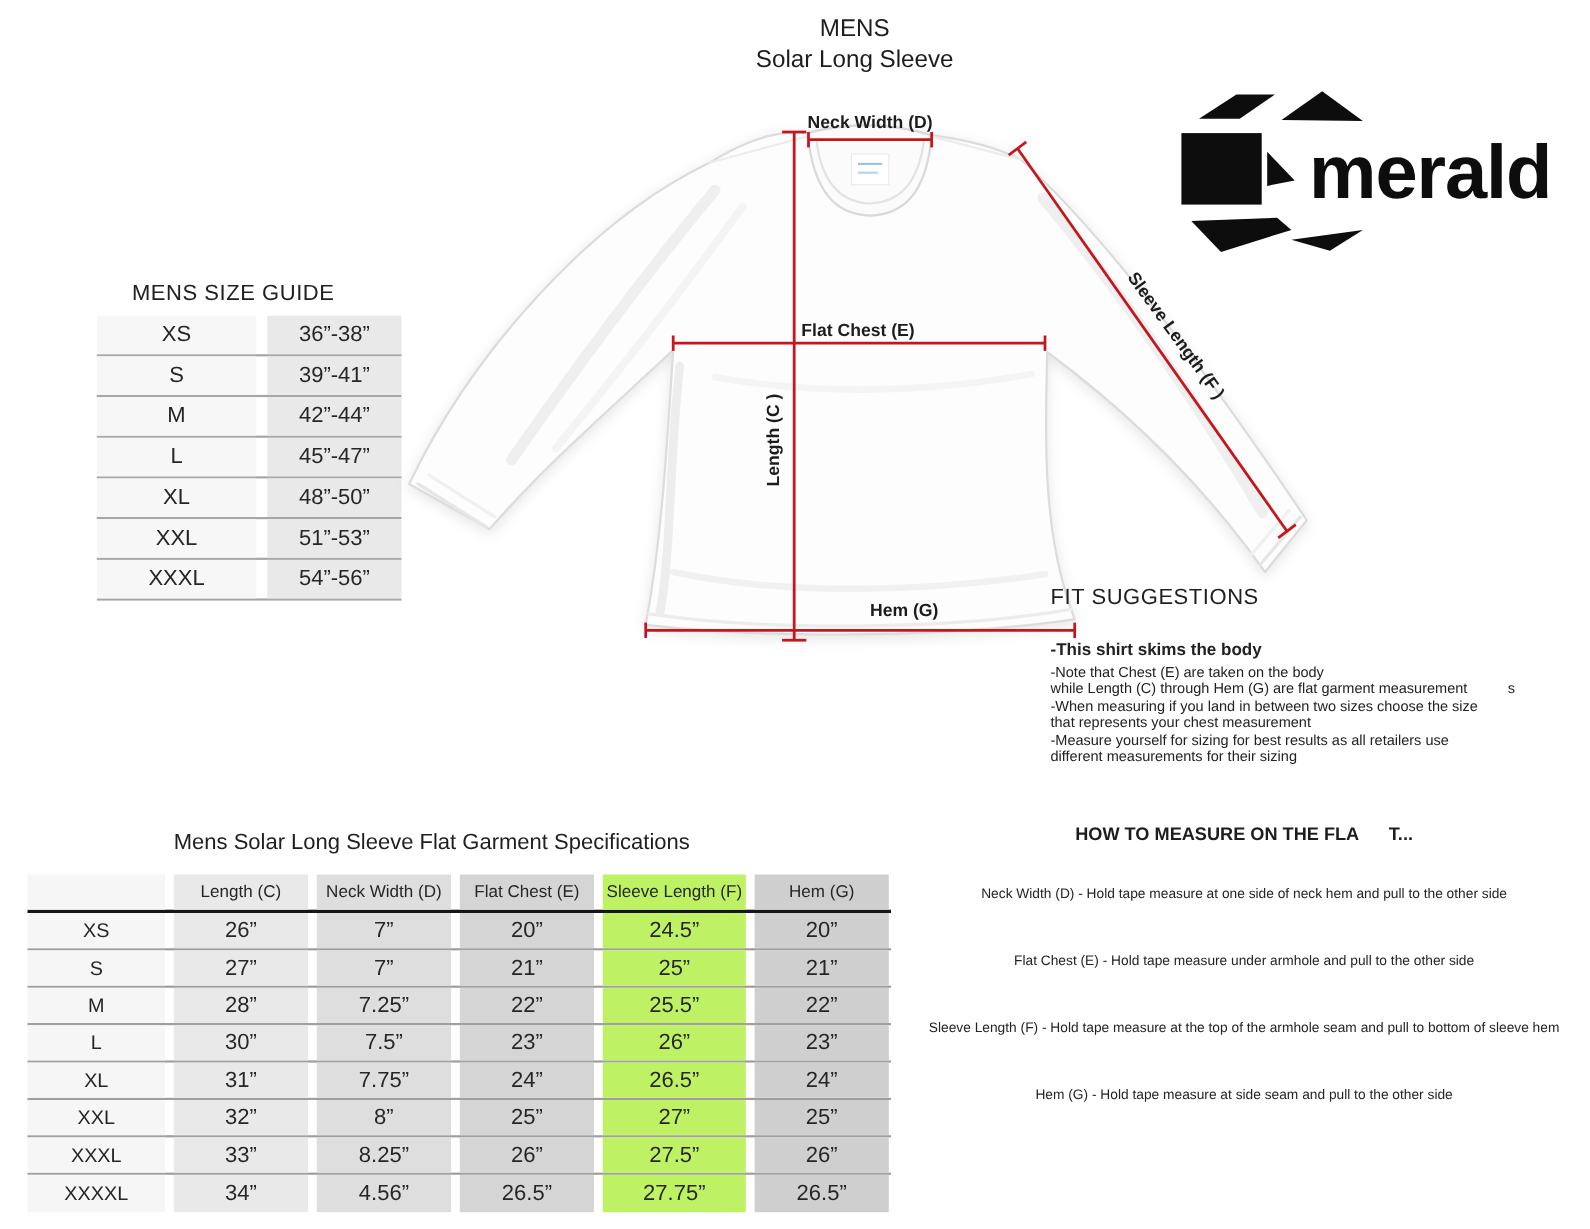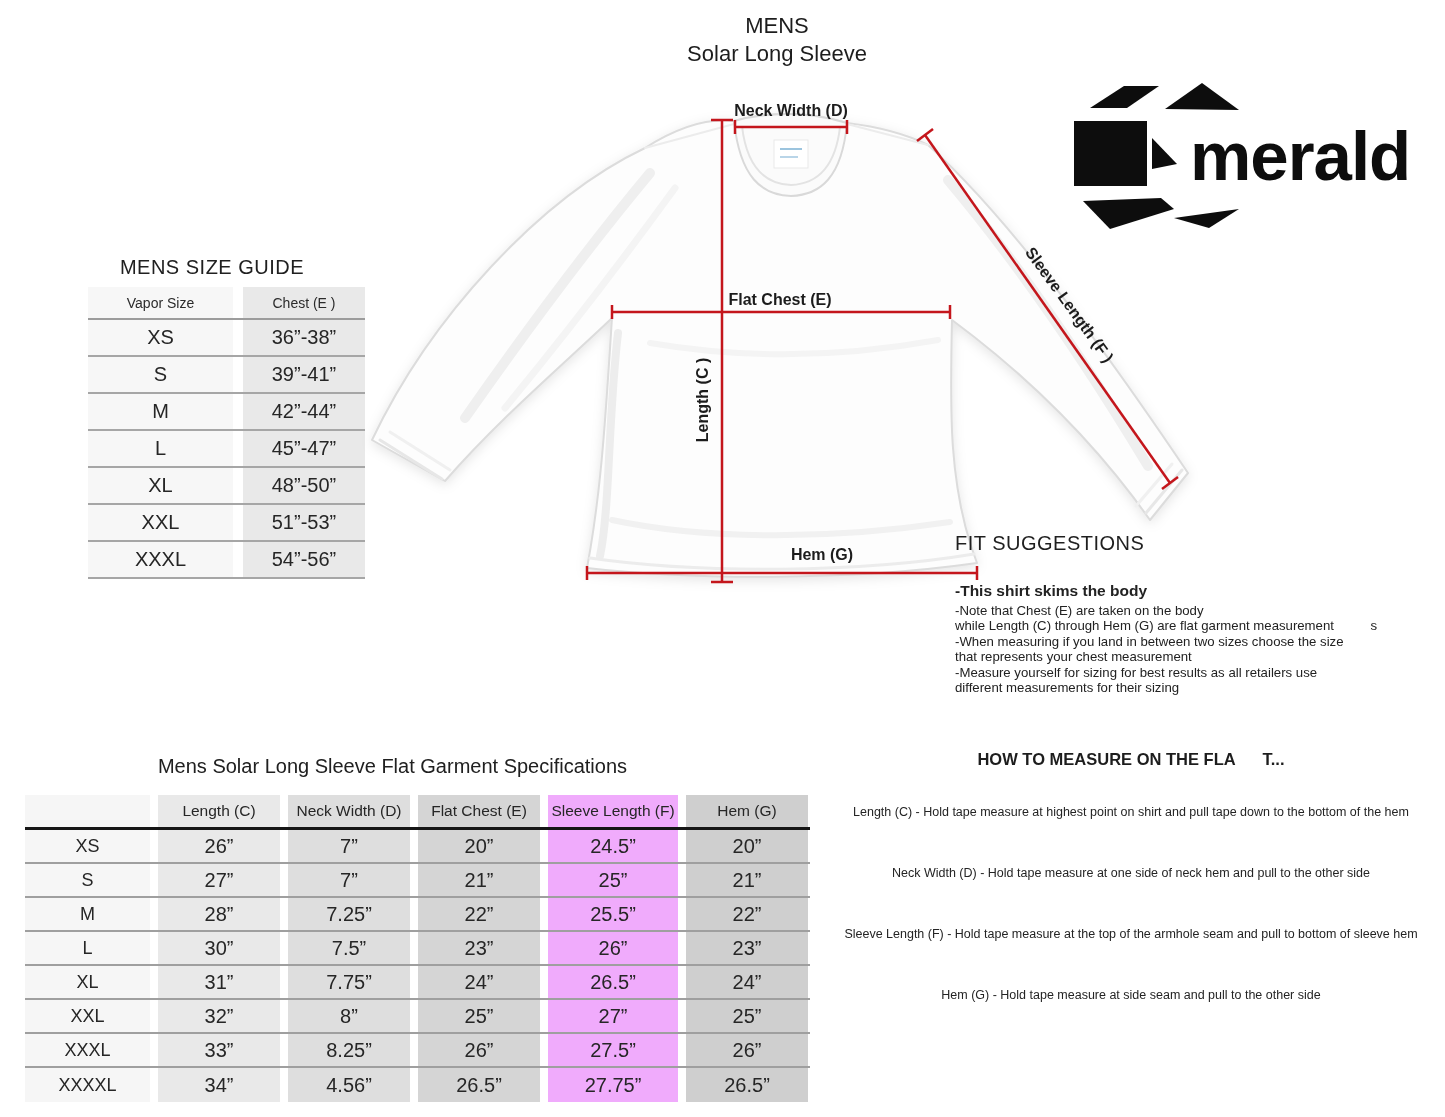--- a/index.html
+++ b/index.html
@@ -44,21 +44,21 @@
   .spec-title { position:absolute; left:0px; top:755px; width:785px; text-align:center;
                 font-size:20px; color:#202020; }
   .spec-table { position:absolute; left:25px; top:795px; width:785px; }
   .spec-row { display:grid; grid-template-columns:125px 122px 122px 122px 130px 122px;
               column-gap:8px; height:34px; align-items:stretch; border-bottom:2px solid #9f9f9f; }
   .spec-row > div { display:flex; align-items:center; justify-content:center; font-size:20px; }
   .spec-row > :nth-child(1) { background:#f6f6f6; font-size:18px; }
   .spec-row > :nth-child(2) { background:#e9e9e9; }
   .spec-row > :nth-child(3) { background:#dedede; }
   .spec-row > :nth-child(4) { background:#d5d5d5; }
-  .spec-row > :nth-child(5) { background:#f0abfc; }
+  .spec-row > :nth-child(5) { background:#bef264; }
   .spec-row > :nth-child(6) { background:#cfcfcf; }
   .spec-row.head { height:35px; border-bottom:3px solid #161616; }
   .spec-row.head > div { font-size:15.5px; }
   .spec-row:last-child { border-bottom:none; }
 
   
   .howto { position:absolute; left:825px; top:750px; width:612px; text-align:center; color:#242424; }
   .howto-title { font-size:16.5px; font-weight:600; white-space:pre; margin-bottom:36px; color:#1d1d1d; }
   .howto-item { font-size:12.5px; white-space:nowrap; margin-bottom:47px; }
 </style>
@@ -81,24 +81,20 @@
         <polygon points="90,62 90,93 115,88"></polygon>
         <polygon points="21,125 99,122 112,133 48,153"></polygon>
         <polygon points="112,142 177,133 147,152"></polygon>
       </g>
       <text x="128" y="104" font-size="69" fill="#0d0d0d">merald</text>
     </svg>
   </div>
 
   <div class="guide-title">MENS SIZE GUIDE</div>
   <div class="guide-table">
-    <div class="guide-row head">
-      <div>Vapor Size</div>
-      <div>Chest  (E )</div>
-    </div>
     <div>
 
         <div class="guide-row">
           <div>XS</div>
           <div>36”-38”</div>
         </div>
 
         <div class="guide-row">
           <div>S</div>
           <div>39”-41”</div>
@@ -297,24 +293,24 @@
           <div>27.75”</div>
           <div>26.5”</div>
         </div>
       </div>
   </div>
 
   <div class="howto">
     <div class="howto-title">HOW TO MEASURE ON THE FLA      T...</div>
     <div>
 
-        <div class="howto-item">Length (C) - Hold tape measure at highest point on shirt and pull tape down to the bottom of the hem</div>
 
         <div class="howto-item">Neck Width (D) - Hold tape measure at one side of neck hem and pull to the other side</div>
 
+        <div class="howto-item">Flat Chest (E) - Hold tape measure under armhole and pull to the other side</div>
 
         <div class="howto-item">Sleeve Length (F) - Hold tape measure at the top of the armhole seam and pull to bottom of sleeve hem</div>
 
         <div class="howto-item">Hem (G) - Hold tape measure at side seam and pull to the other side</div>
       </div>
   </div>
 
 </div>
 
 </body></html>

